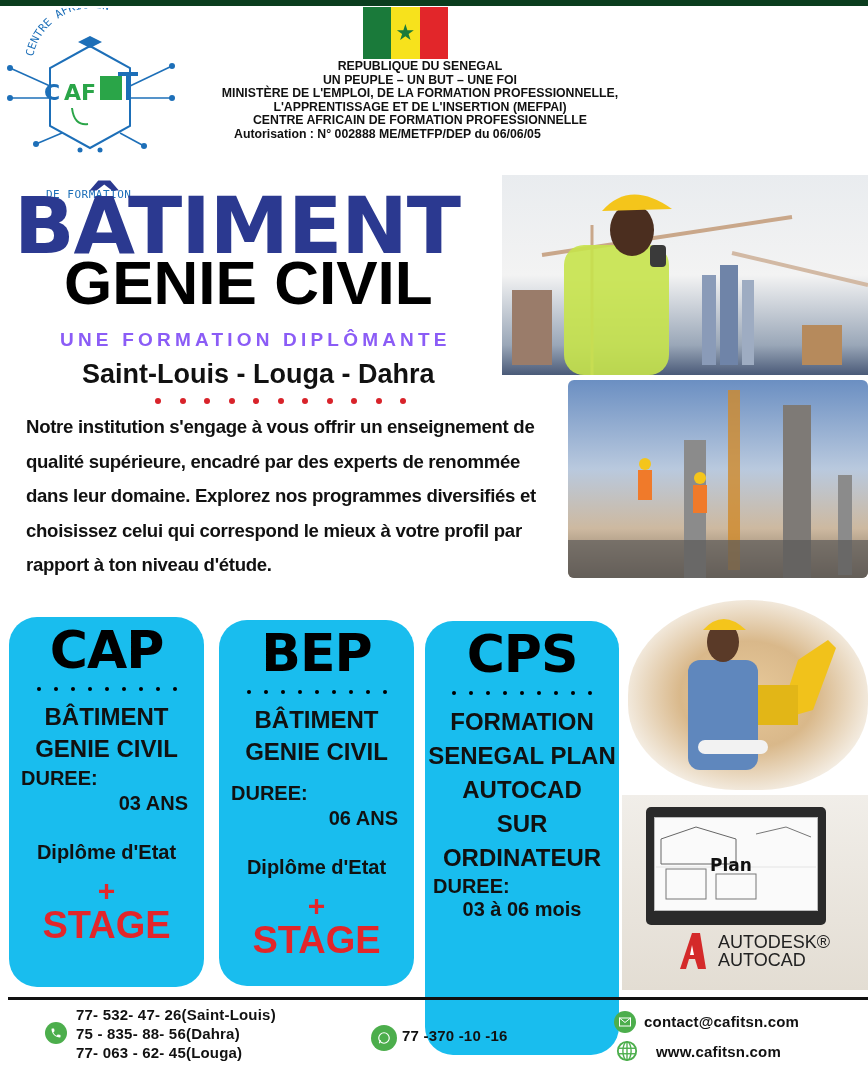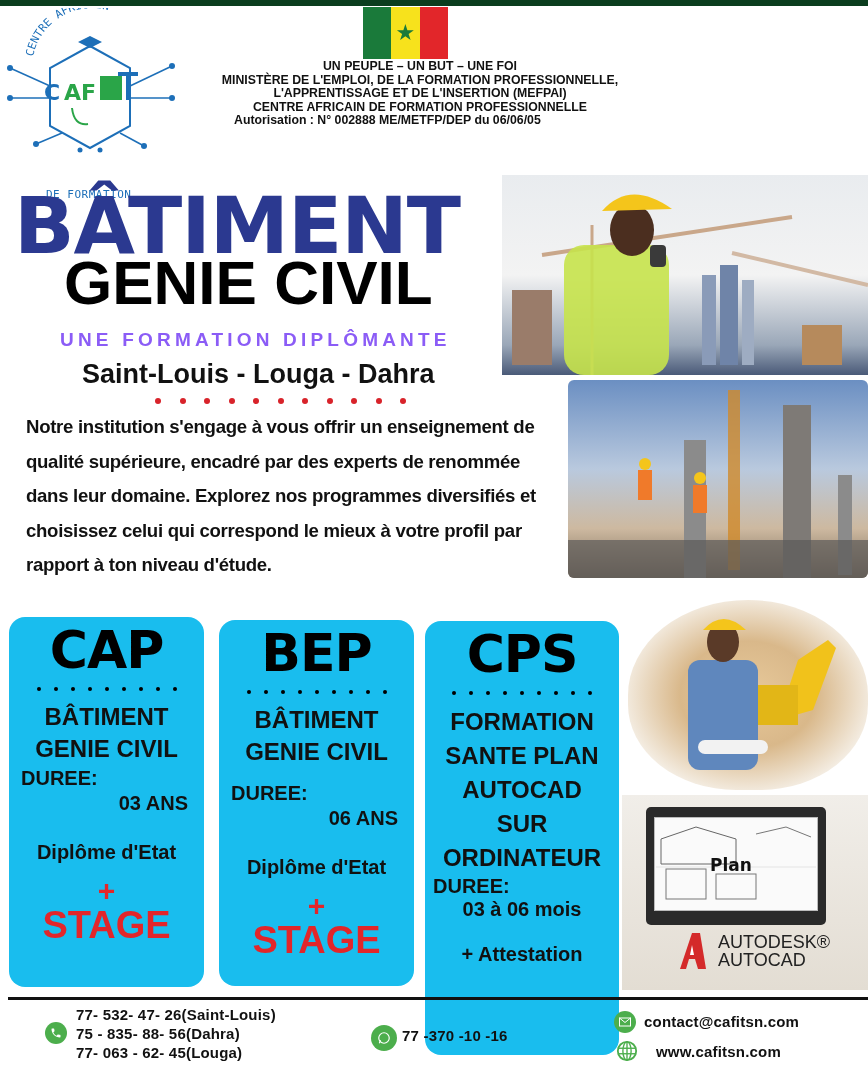--- a/index.html
+++ b/index.html
@@ -53,21 +53,21 @@
     background: linear-gradient(180deg, #e9ecef 0%, #f3f3f3 50%, #9aa7b8 85%, #4a5a78 100%); }
   .photo2 { left: 568px; top: 380px; width: 300px; height: 198px; border-radius: 6px;
     background: linear-gradient(180deg, #6b8fc2 0%, #b9c9de 45%, #cdb9a0 75%, #7a6a5a 100%); }
   .photo3 { left: 628px; top: 600px; width: 240px; height: 190px; border-radius: 50% 50% 45% 45%;
     background: radial-gradient(ellipse at center, #e8c99a 0%, #d9b88a 40%, #f5efe6 75%, #ffffff 100%); }
   .photo4 { left: 622px; top: 795px; width: 246px; height: 195px;
     background: linear-gradient(180deg, #f1eee9 0%, #e3ddd3 100%); }
 
   
   .card {
-    position: absolute; background: #19bdee; border-radius: 16px; text-align: center; font-weight: bold;
+    position: absolute; background: #19bdee; border-radius: 28px; text-align: center; font-weight: bold;
   }
   .card-cap { left: 9px; top: 617px; width: 195px; height: 370px; }
   .card-bep { left: 219px; top: 620px; width: 195px; height: 366px; }
   .card-cps { left: 425px; top: 621px; width: 194px; height: 434px; }
   .card .code { font-family: "DejaVu Sans", sans-serif; font-size: 52px; font-weight: 900; color: #000; line-height: 58px; margin-top: 4px; letter-spacing: -1px; }
   .card .dots-blk { display: flex; justify-content: center; gap: 13px; margin: 8px 0 10px; }
   .card .dots-blk span { width: 4px; height: 4px; border-radius: 50%; background: #000; display: block; }
   .card .prog { font-size: 24px; line-height: 32px; color: #111; }
   .card .dur-label { text-align: left; padding-left: 12px; font-size: 20px; margin-top: 2px; color: #111; }
   .card .dur-val { text-align: right; padding-right: 16px; font-size: 20px; margin-top: 2px; color: #111; }
@@ -123,20 +123,21 @@
 
 <div class="flag">
   <div class="g"></div>
   <div class="y">
       <span class="star">★</span>
     </div>
   <div class="r"></div>
 </div>
 
 <div class="official">
+  <div>REPUBLIQUE DU SENEGAL</div>
   <div>UN PEUPLE – UN BUT – UNE FOI</div>
   <div>MINISTÈRE DE L'EMPLOI, DE LA FORMATION PROFESSIONNELLE,</div>
   <div>L'APPRENTISSAGE ET DE L'INSERTION (MEFPAI)</div>
   <div>CENTRE AFRICAIN DE FORMATION PROFESSIONNELLE</div>
   <div class="auth">Autorisation : N° 002888 ME/METFP/DEP du 06/06/05</div>
 </div>
 
 <div class="title-main">BÂTIMENT</div>
 <div class="title-sub">GENIE CIVIL</div>
 <div class="tagline">UNE FORMATION DIPLÔMANTE</div>
@@ -272,27 +273,26 @@
       <span></span>
       <span></span>
       <span></span>
       <span></span>
       <span></span>
       <span></span>
       <span></span>
       <span></span>
     </div>
   <div class="prog">FORMATION</div>
-  <div class="prog">SANTE PLAN</div>
+  <div class="prog">SENEGAL PLAN</div>
   <div class="prog">AUTOCAD</div>
   <div class="prog">SUR</div>
   <div class="prog">ORDINATEUR</div>
   <div class="dur-label">DUREE:</div>
   <div class="dur-val">03 à 06 mois</div>
-  <div class="attest">+ Attestation</div>
 </div>
 
 <div class="footer-line"></div>
 
 <div class="icon-circle" style="left:45px;top:1022px;">
   <svg width="12" height="12" viewBox="0 0 24 24">
       <path d="M6.6 10.8c1.4 2.8 3.8 5.1 6.6 6.6l2.2-2.2c.3-.3.7-.4 1-.2 1.1.4 2.3.6 3.6.6.6 0 1 .4 1 1V20c0 .6-.4 1-1 1C10.6 21 3 13.4 3 4c0-.6.4-1 1-1h3.5c.6 0 1 .4 1 1 0 1.3.2 2.5.6 3.6.1.3 0 .7-.2 1L6.6 10.8z" fill="#fff"></path>
     </svg>
 </div>
 <div class="ft" style="left:76px;top:1005px;">

